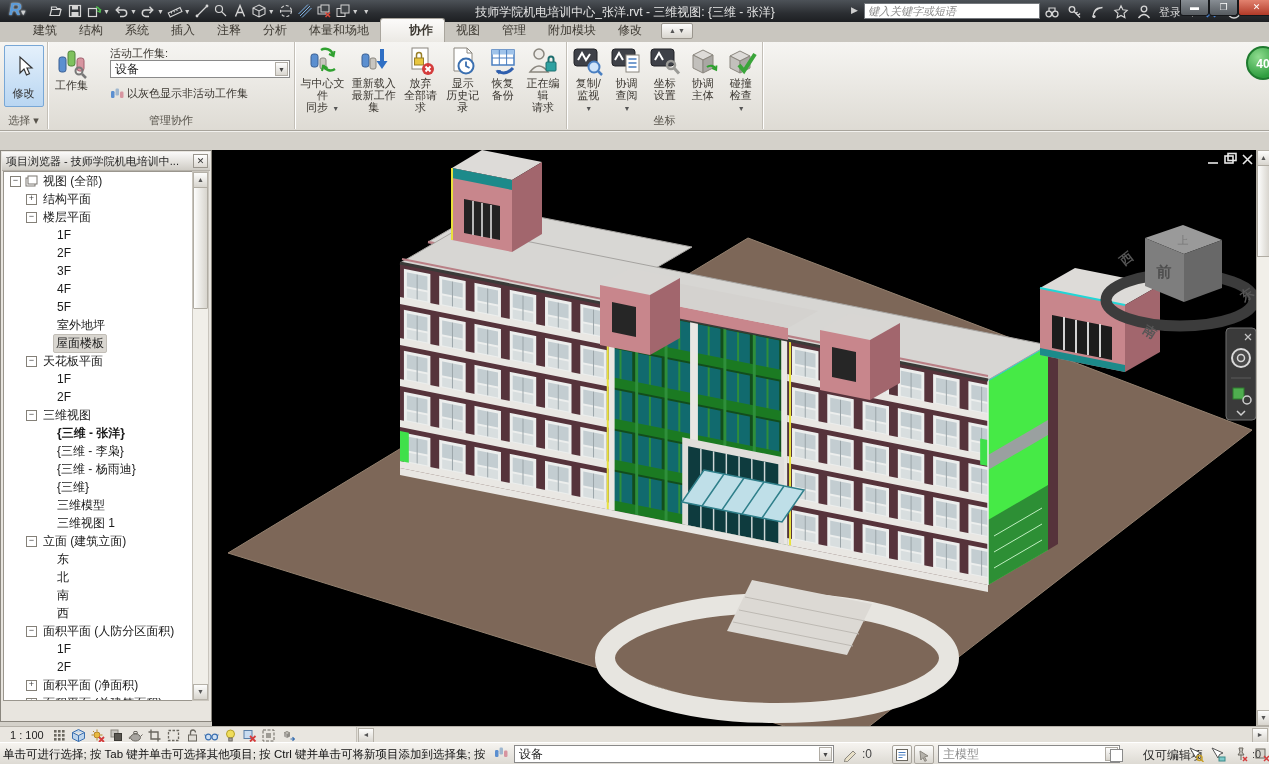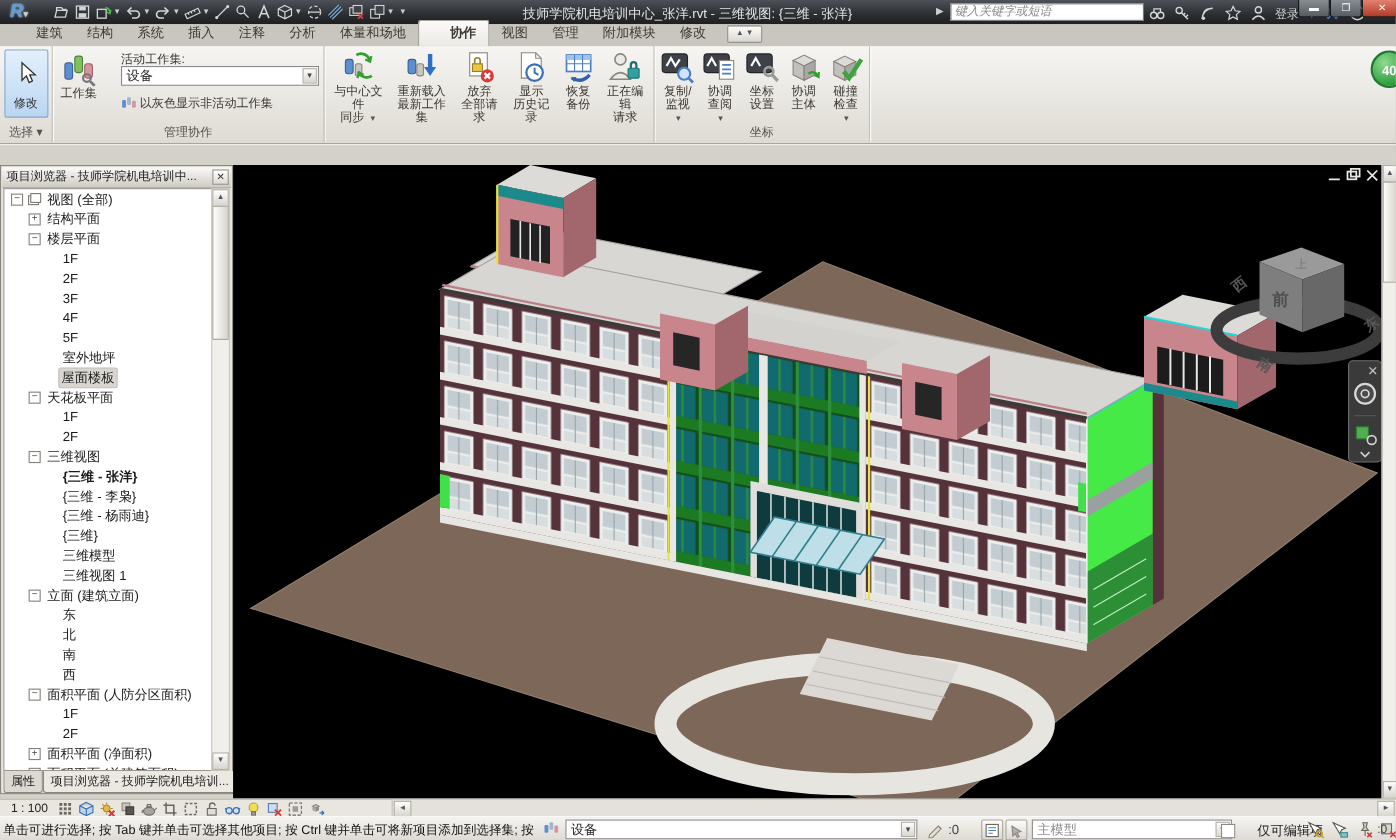--- a/index.html
+++ b/index.html
@@ -46,21 +46,21 @@
   #modify-btn .ic{height:40px;display:flex;align-items:center;}
   #panel-manage{width:246px;}
   #worksets-btn{position:absolute;left:4px;top:2px;}
   #aw-label{position:absolute;left:62px;top:4px;font-size:11px;color:#3c3832;}
   .combo{background:#fff;border:1px solid #898higher;border:1px solid #8a8a8a;position:relative;font-size:12px;color:#222;
      line-height:16px;padding:0 14px 0 4px;white-space:nowrap;overflow:hidden;}
   .combo .carrow{position:absolute;right:1px;top:1px;bottom:1px;width:11px;background:linear-gradient(#fdfdfd,#d9d6cf);
      border:1px solid #b0aca4;font-size:7px;color:#444;text-align:center;line-height:13px;}
   #aw-combo{position:absolute;left:62px;top:18px;width:160px;height:16px;}
   #gray-inactive{position:absolute;left:62px;top:44px;display:flex;align-items:center;gap:3px;font-size:11px;color:#3c3832;}
-  #panel-sync{width:300px;display:flex;align-items:flex-start;padding:0 2px;box-sizing:border-box;}
+  #panel-sync{width:272px;display:flex;align-items:flex-start;padding:0 2px;box-sizing:border-box;}
   #panel-coord{width:196px;display:flex;align-items:flex-start;padding:0 2px;box-sizing:border-box;}
   #ribbon-rest{flex:1;position:relative;}
   #ribbon-badge{position:absolute;left:1246px;top:46px;width:34px;height:34px;border-radius:50%;
      background:radial-gradient(circle at 35% 30%,#8fdc8f,#2f9e3f 70%);border:2px solid #1f7a2f;
      color:#fff;font-size:12px;font-weight:bold;text-align:center;line-height:32px;box-sizing:border-box;}
   #options-strip{left:0;top:131px;width:1269px;height:19px;background:#d4d1ca;border-top:1px solid #f2f1ee;}
   
   #browser{left:0;top:150px;width:212px;height:572px;background:#e8e5df;border:1px solid #8a867e;box-sizing:border-box;}
   #browser-header{position:absolute;left:1px;top:1px;right:1px;height:18px;
      background:linear-gradient(#fbfaf9,#cfccc5);font-size:11px;color:#222;line-height:18px;padding-left:4px;
@@ -640,24 +640,20 @@
         <div class="trow" style="padding-left: 22px;">
           <span class="toggle">+</span>
           <span class="lbl">面积平面 (总建筑面积)</span>
         </div>
       </div>
     <div id="tree-scroll">
       <div class="sbtn" style="top:0">▲</div>
       <div id="tree-thumb"></div>
       <div class="sbtn" style="bottom:0">▼</div>
     </div>
-    <div id="browser-tabs">
-        <div class="btab">属性</div>
-        <div class="btab active">项目浏览器 - 技师学院机电培训...</div>
-      </div>
   </div>
 
   <div id="viewport" class="abs">
     <svg width="1044" height="576" viewBox="0 0 1044 576">
       <defs>
         <pattern id="wing" width="36" height="41" patternUnits="userSpaceOnUse">
           <rect width="36" height="41" fill="#56333b"></rect>
           <rect x="4" y="5" width="27" height="31" fill="#eceeed"></rect>
           <rect x="7" y="8" width="21" height="14" fill="#c3cdd1"></rect>
           <rect x="7" y="24" width="21" height="9" fill="#d8dedf"></rect>

